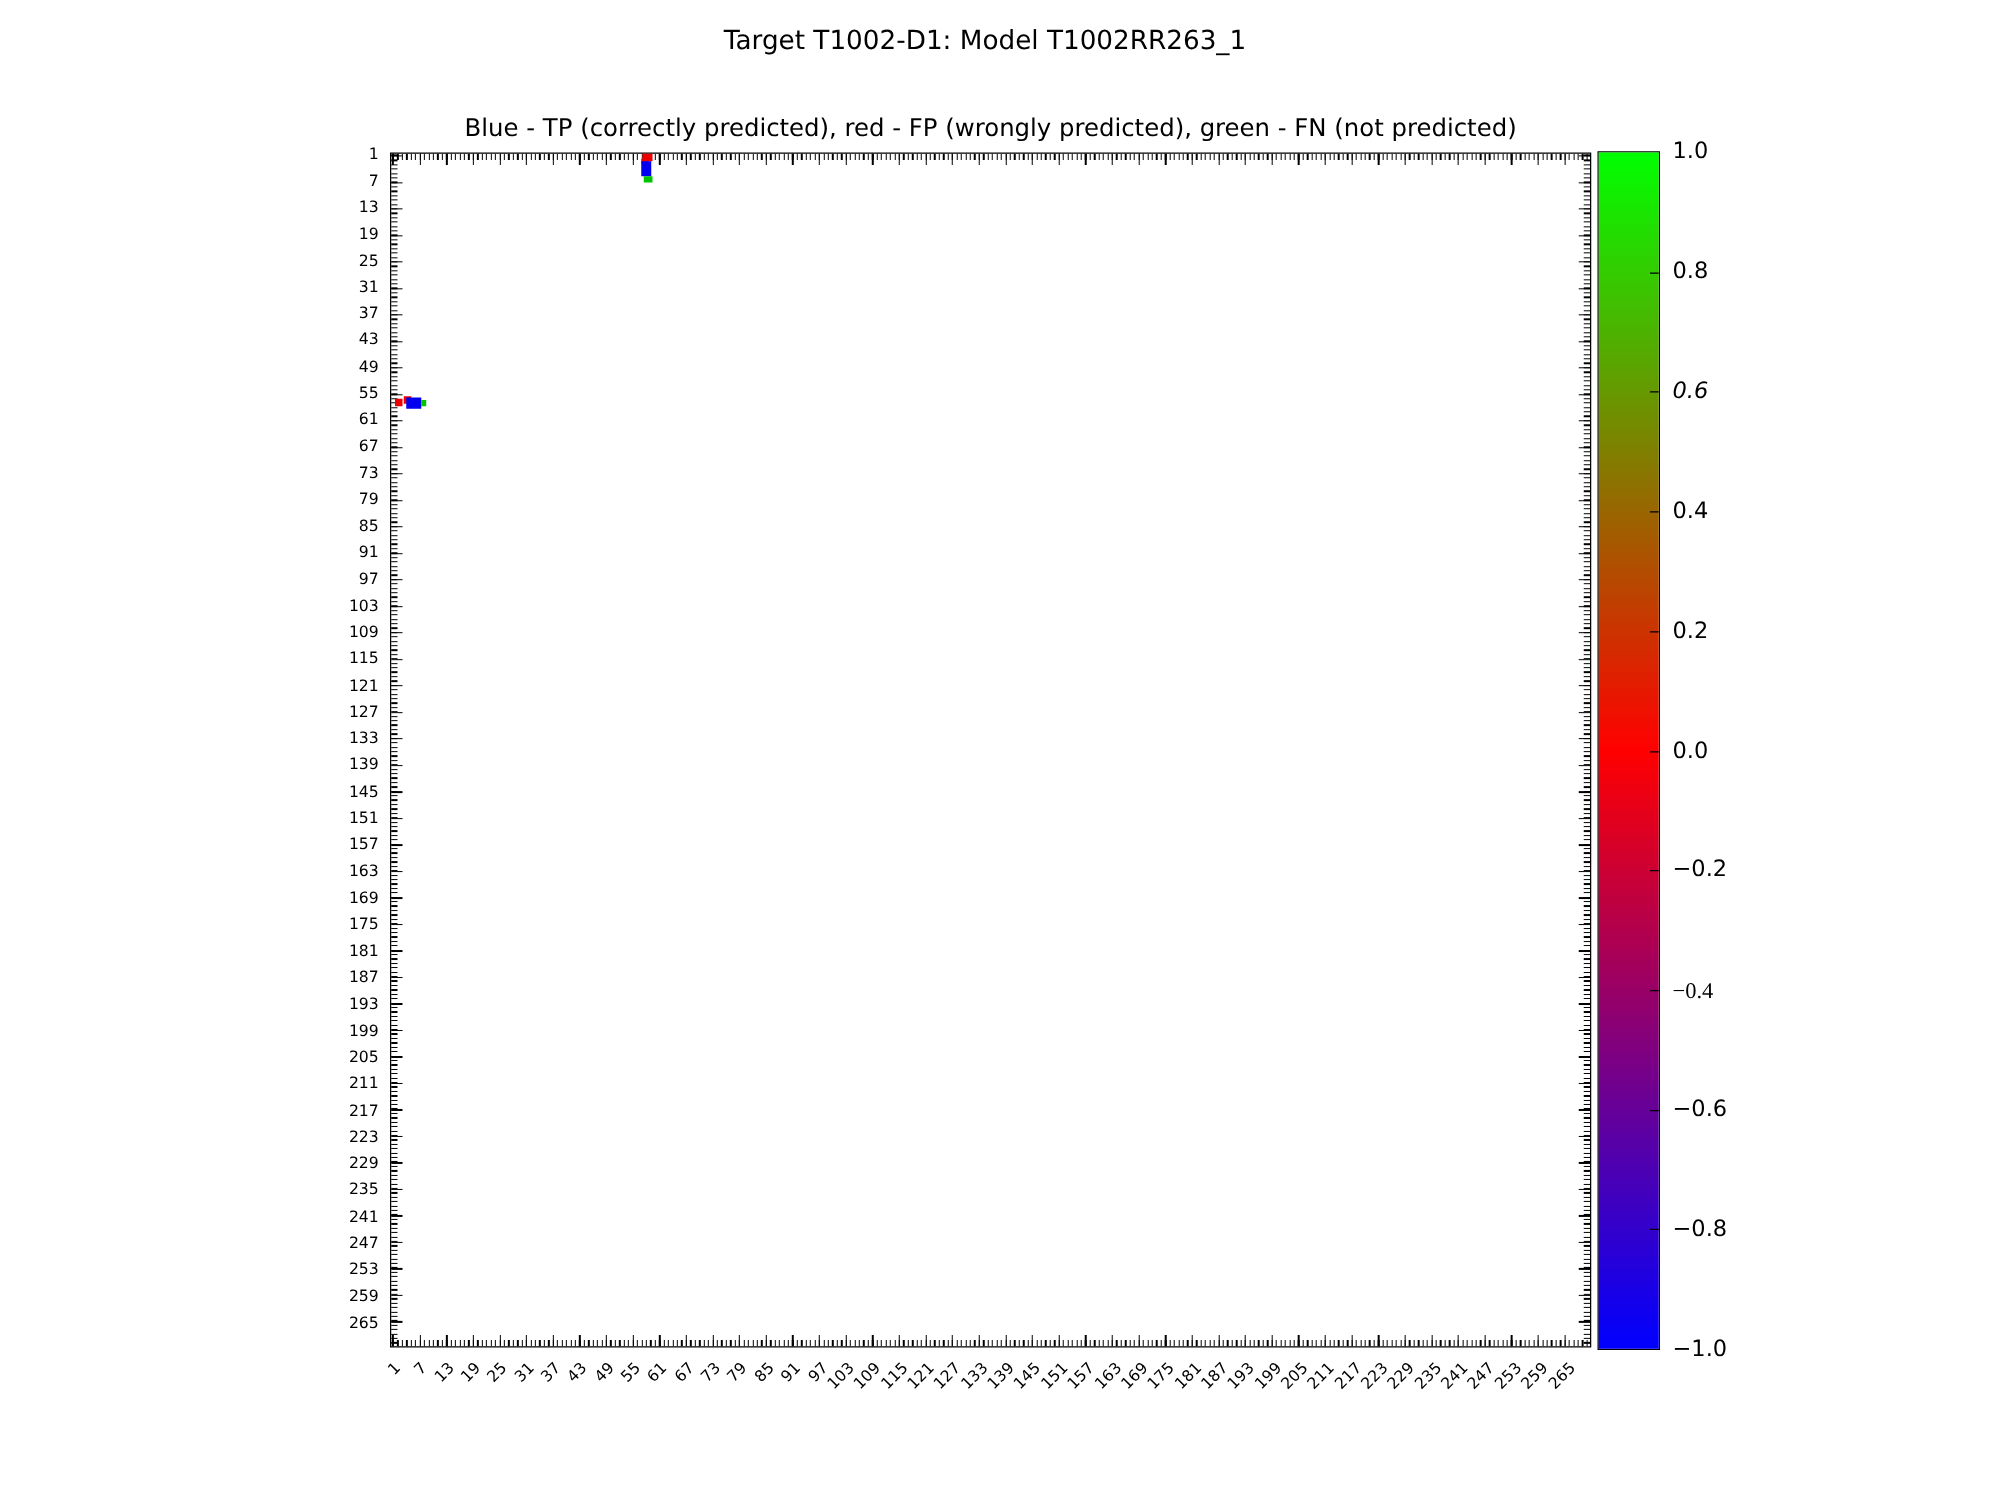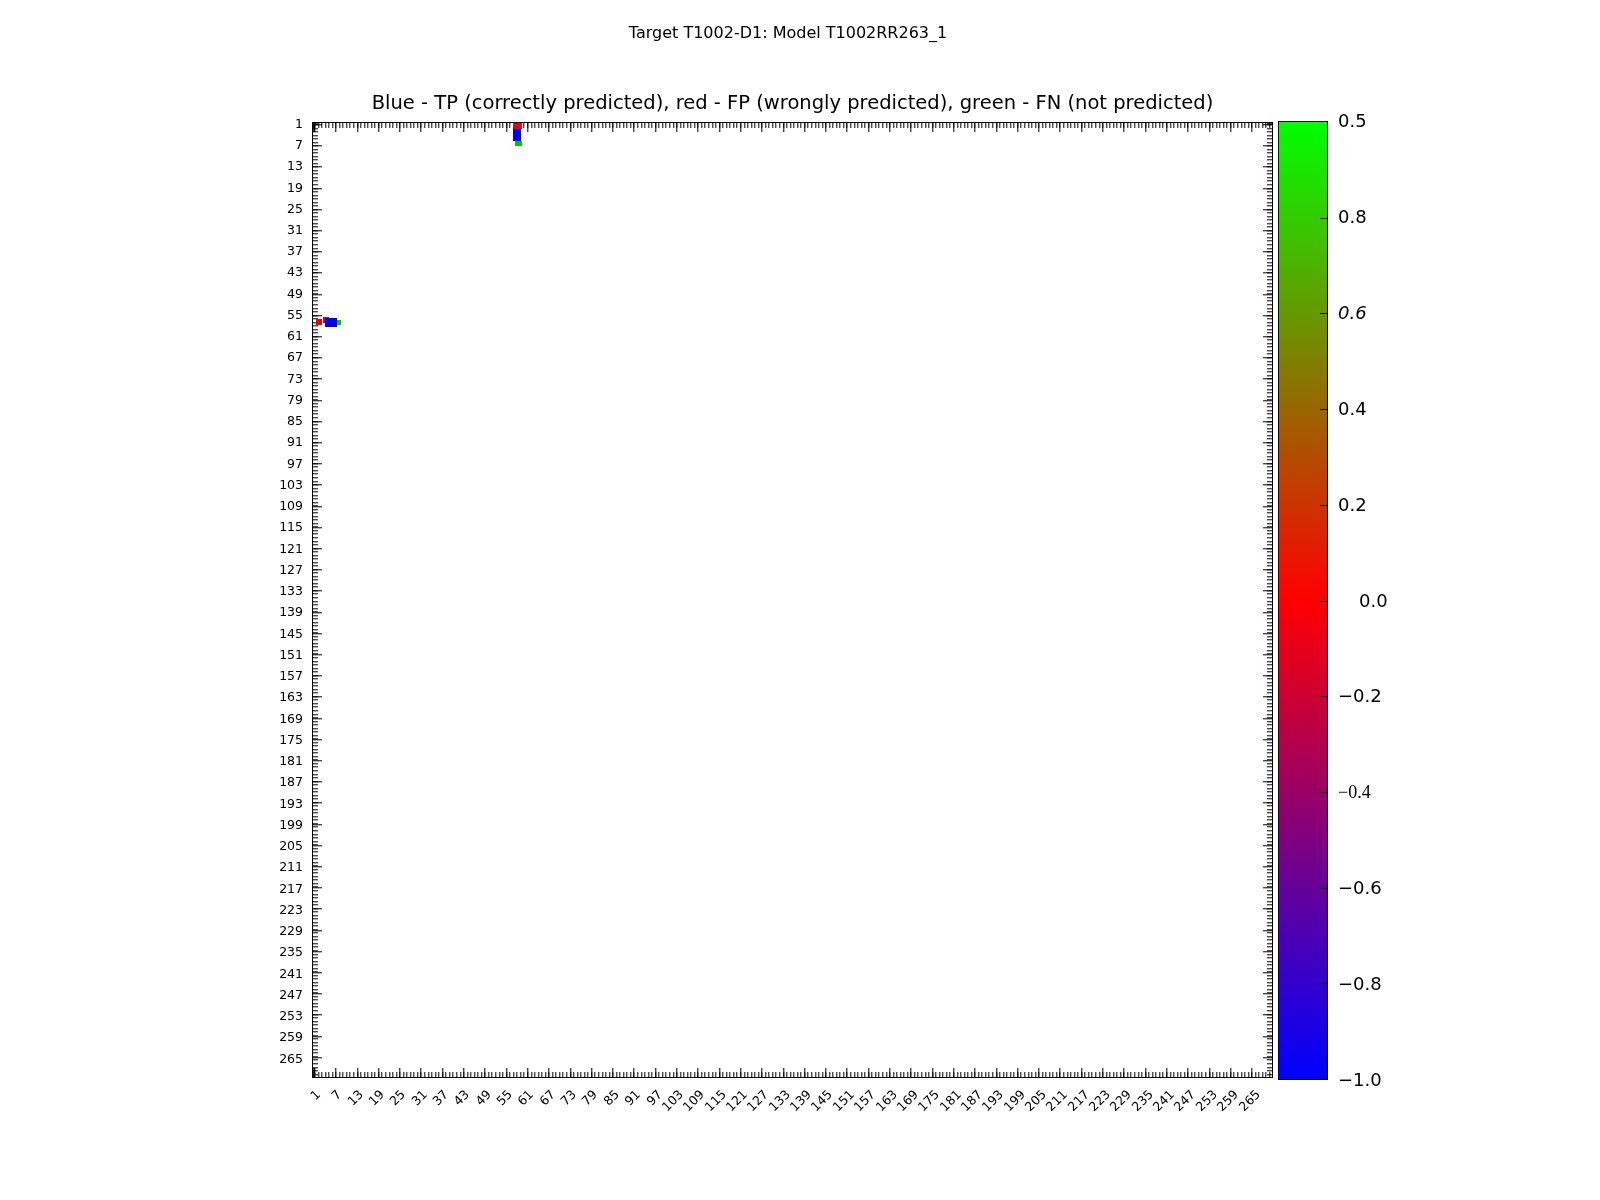--- a/index.html
+++ b/index.html
@@ -4,21 +4,21 @@
 <style>
   html, body { margin:0; padding:0; }
   body {
     width:1600px; height:1200px; background:#ffffff; position:relative;
     font-family:"DejaVu Sans", sans-serif; color:#000;
     overflow:hidden;
   }
   .abs { position:absolute; }
 
   
-  #suptitle { left:0; top:22px; width:1576px; text-align:center; font-size:16px; line-height:21px; }
+  #suptitle { left:0; top:22px; width:1576px; text-align:center; font-size:21px; line-height:21px; }
   #axes-title { left:312px; top:91px; width:961px; text-align:center; font-size:19.5px; white-space:nowrap; }
 
   
   #plot {
     left:312px; top:122px; width:961px; height:956px;
     border:1.3px solid #000; box-sizing:border-box; background:#fff;
   }
   #plot-inner { position:absolute; left:0; top:0; right:0; bottom:0; }
 
   
@@ -296,24 +296,24 @@
     <div class="cbar-tick" style="top: 20%;"></div>
     <div class="cbar-tick" style="top: 30%;"></div>
     <div class="cbar-tick" style="top: 40%;"></div>
     <div class="cbar-tick" style="top: 50%;"></div>
     <div class="cbar-tick" style="top: 60%;"></div>
     <div class="cbar-tick" style="top: 70%;"></div>
     <div class="cbar-tick" style="top: 80%;"></div>
     <div class="cbar-tick" style="top: 90%;"></div>
   </div>
 <div id="colorbar-labels" class="abs">
-    <span class="cbar-label" style="top: 0%;">0.5</span>
+    <span class="cbar-label" style="top: 0%;">1.0</span>
     <span class="cbar-label" style="top: 10%;">0.8</span>
     <span class="cbar-label" style="top: 20%; font-style: italic;">0.6</span>
     <span class="cbar-label" style="top: 30%;">0.4</span>
     <span class="cbar-label" style="top: 40%;">0.2</span>
-    <span class="cbar-label" style="top: 50%; margin-left: 21px;">0.0</span>
+    <span class="cbar-label" style="top: 50%;">0.0</span>
     <span class="cbar-label" style="top: 60%;">−0.2</span>
     <span class="cbar-label" style="top: 70%; font-family: Liberation Serif, serif;">−0.4</span>
     <span class="cbar-label" style="top: 80%;">−0.6</span>
     <span class="cbar-label" style="top: 90%;">−0.8</span>
     <span class="cbar-label" style="top: 100%; text-align: center;">−1.0</span>
   </div>
 
 </body></html>

